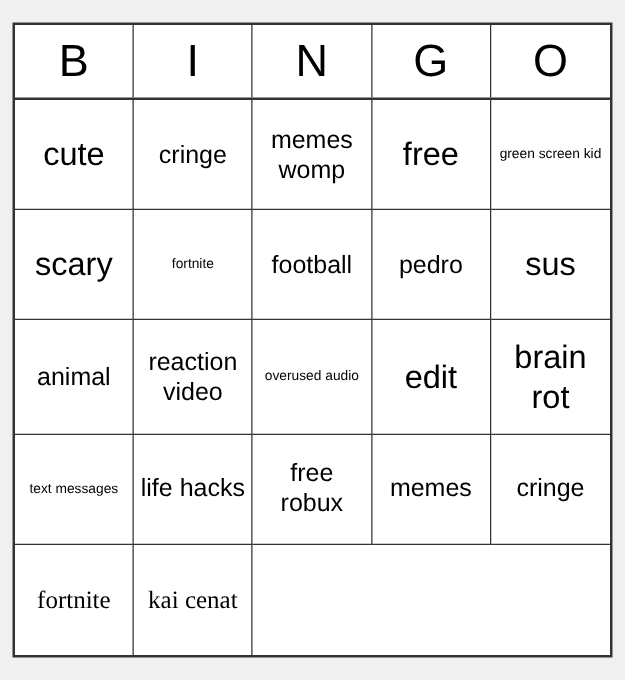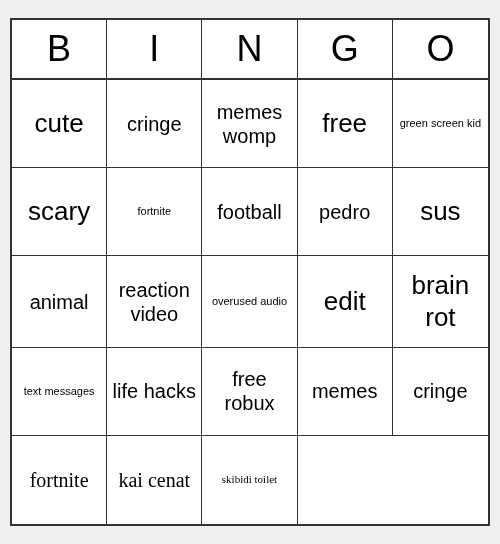--- a/index.html
+++ b/index.html
@@ -108,15 +108,14 @@
       <div class="bingo-cell small-text">overused audio</div>
       <div class="bingo-cell large-text">edit</div>
       <div class="bingo-cell large-text">brain rot</div>
       <div class="bingo-cell small-text">text messages</div>
       <div class="bingo-cell medium-text">life hacks</div>
       <div class="bingo-cell medium-text">free robux</div>
       <div class="bingo-cell medium-text">memes</div>
       <div class="bingo-cell medium-text">cringe</div>
       <div class="bingo-cell medium-text">fortnite</div>
       <div class="bingo-cell medium-text">kai cenat</div>
-      <div class="bingo-cell small-text">skibidi toilet</div>
     </div>
 </div>
 
 </body></html>

